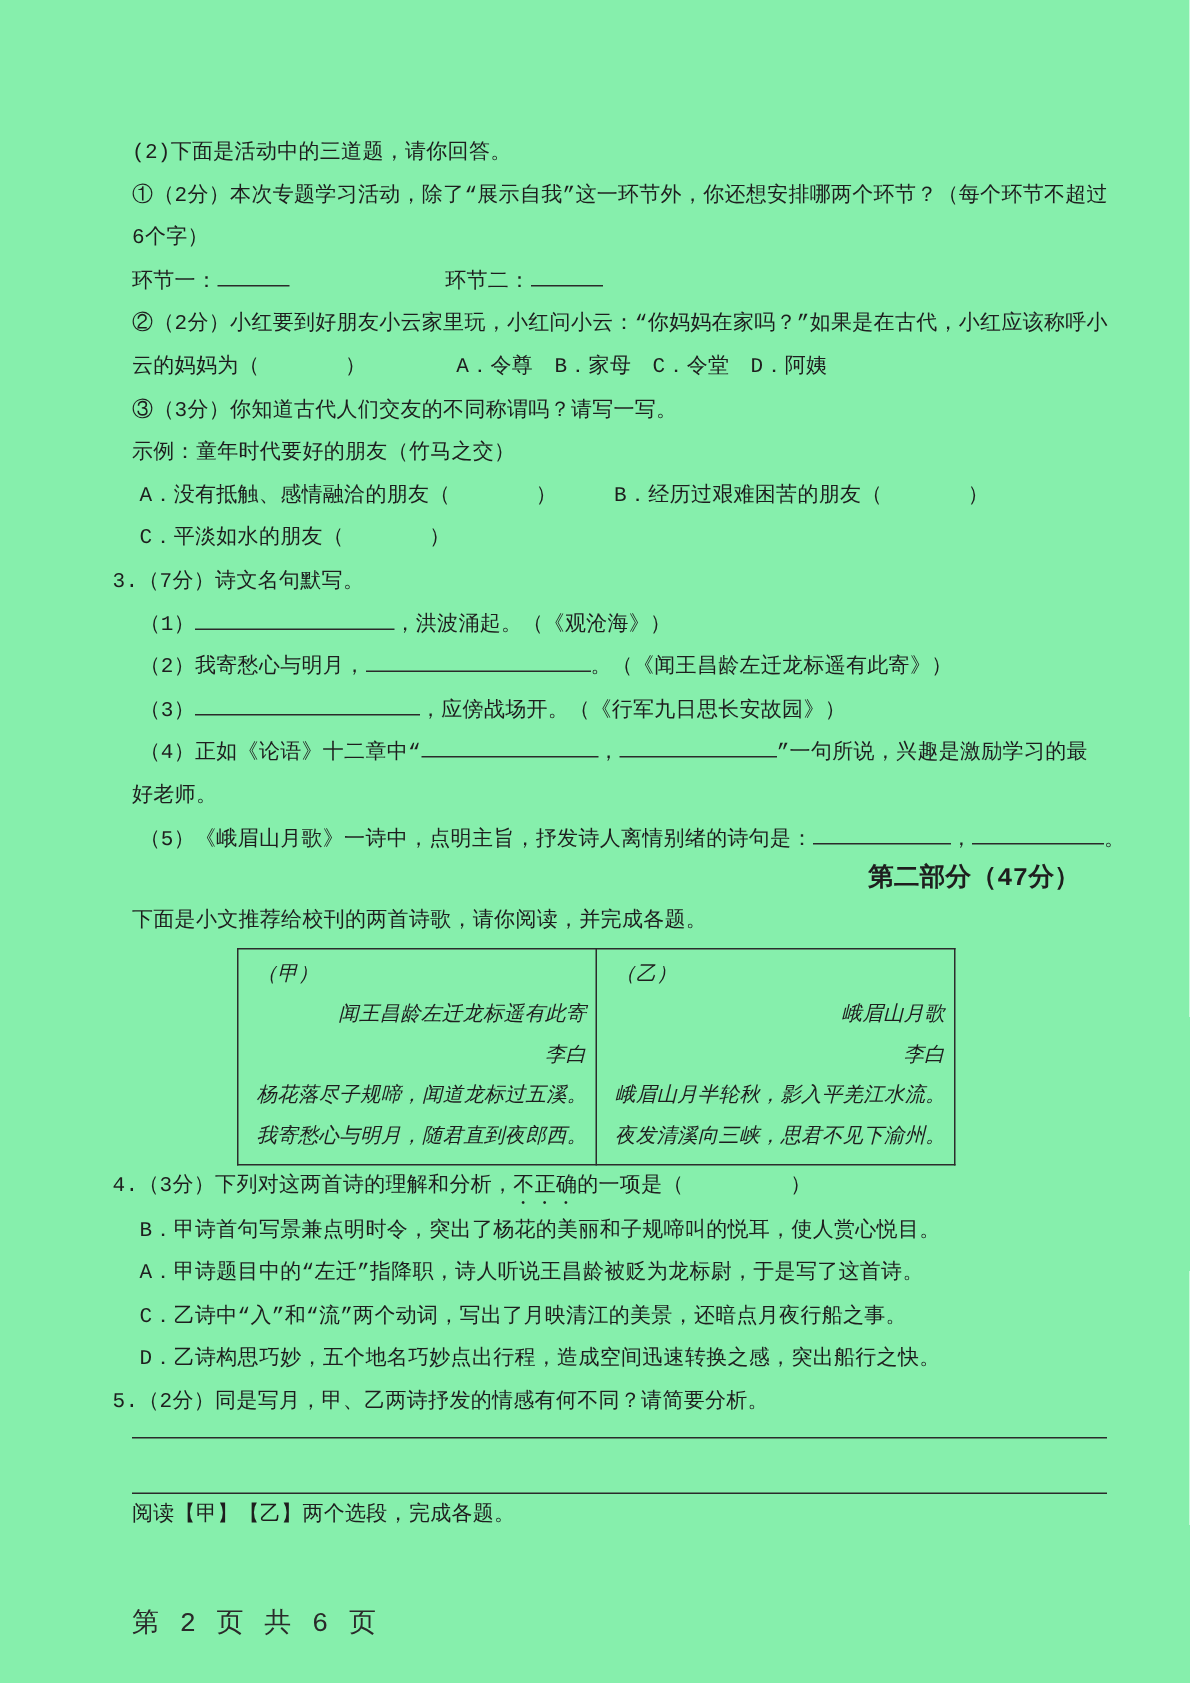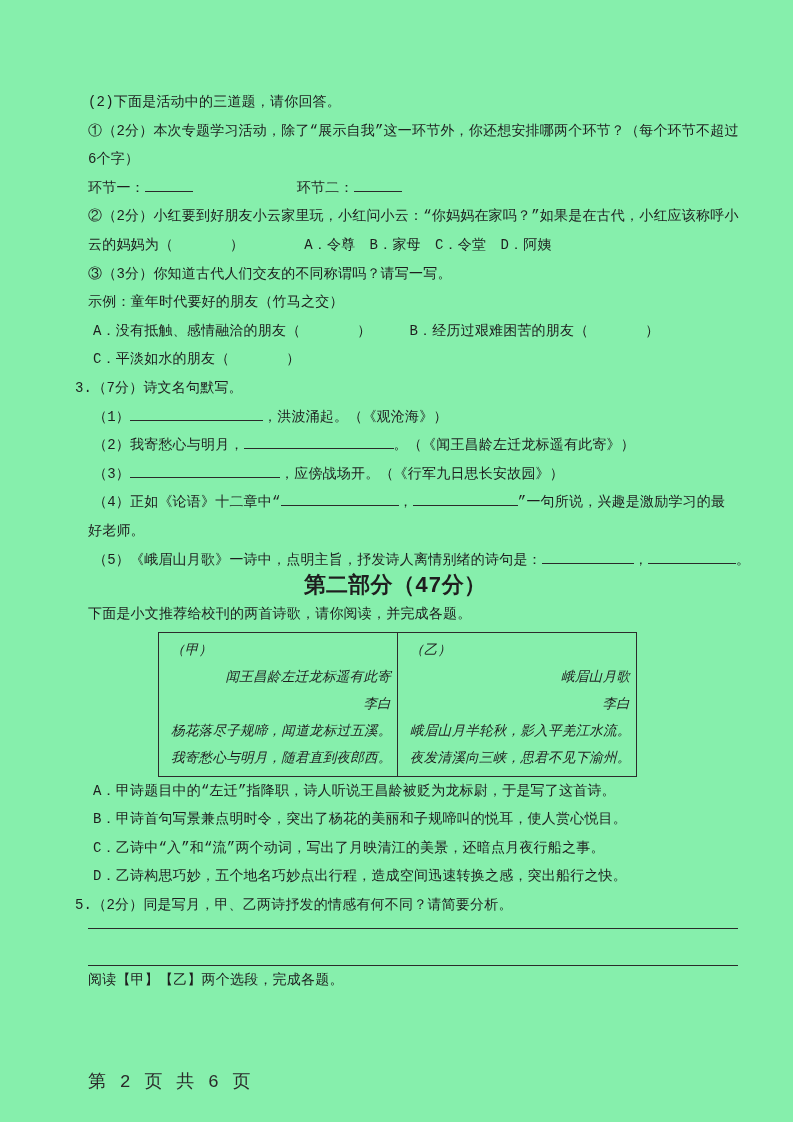--- a/index.html
+++ b/index.html
@@ -33,23 +33,23 @@
   .spacer { display: inline-block; }
   .emph {
     -webkit-text-emphasis: filled dot;
     -webkit-text-emphasis-position: under right;
     text-emphasis: filled dot;
     text-emphasis-position: under right;
   }
   .part-heading {
     width: 650px;
     margin-left: -18px;
-    text-align: center;
+    text-align: right;
     font-weight: 700;
-    font-size: 22px;
+    font-size: 17px;
     line-height: 26px;
     white-space: nowrap;
   }
   .poem-table {
     width: 479px;
     margin: 3px 0 0 70px;
     border-collapse: collapse;
     table-layout: fixed;
   }
   .poem-table td {
@@ -142,22 +142,25 @@
             <div>（乙）</div>
             <div class="poem-title">峨眉山月歌</div>
             <div class="poem-author">李白</div>
             <div class="poem-verse">峨眉山月半轮秋，影入平羌江水流。</div>
             <div class="poem-verse">夜发清溪向三峡，思君不见下渝州。</div>
           </td>
         </tr>
       </tbody>
     </table>
 
+    <div class="line num-outdent">
+      <span>4.（3分）下列对这两首诗的理解和分析，</span><span class="emph">不正确</span><span>的一项是（　　　　　）</span>
+    </div>
+    <div class="line opt-indent">B．甲诗首句写景兼点明时令，突出了杨花的美丽和子规啼叫的悦耳，使人赏心悦目。</div>
     <div class="line opt-indent">A．甲诗题目中的“左迁”指降职，诗人听说王昌龄被贬为龙标尉，于是写了这首诗。</div>
-    <div class="line opt-indent">B．甲诗首句写景兼点明时令，突出了杨花的美丽和子规啼叫的悦耳，使人赏心悦目。</div>
     <div class="line opt-indent">C．乙诗中“入”和“流”两个动词，写出了月映清江的美景，还暗点月夜行船之事。</div>
     <div class="line opt-indent">D．乙诗构思巧妙，五个地名巧妙点出行程，造成空间迅速转换之感，突出船行之快。</div>
 
     <div class="line num-outdent">5.（2分）同是写月，甲、乙两诗抒发的情感有何不同？请简要分析。</div>
 
     <div class="ans-line first"></div>
     <div class="ans-line"></div>
 
     <div class="line">阅读【甲】【乙】两个选段，完成各题。</div>
 

